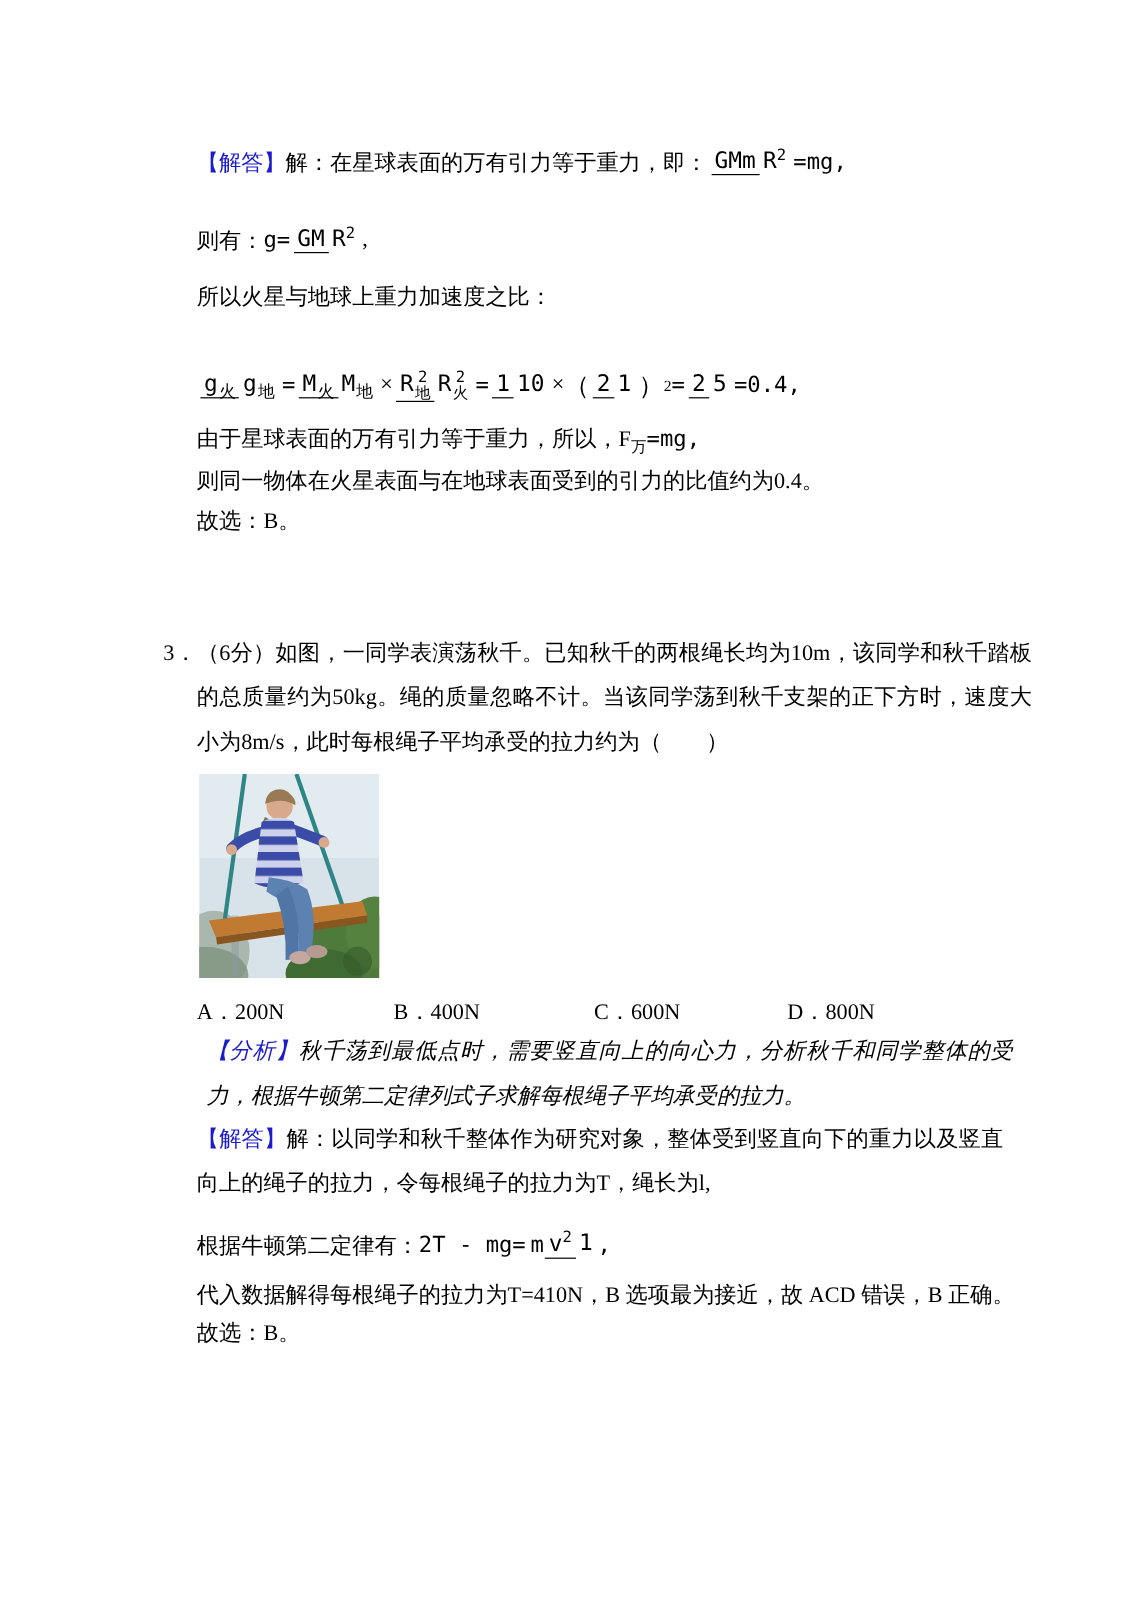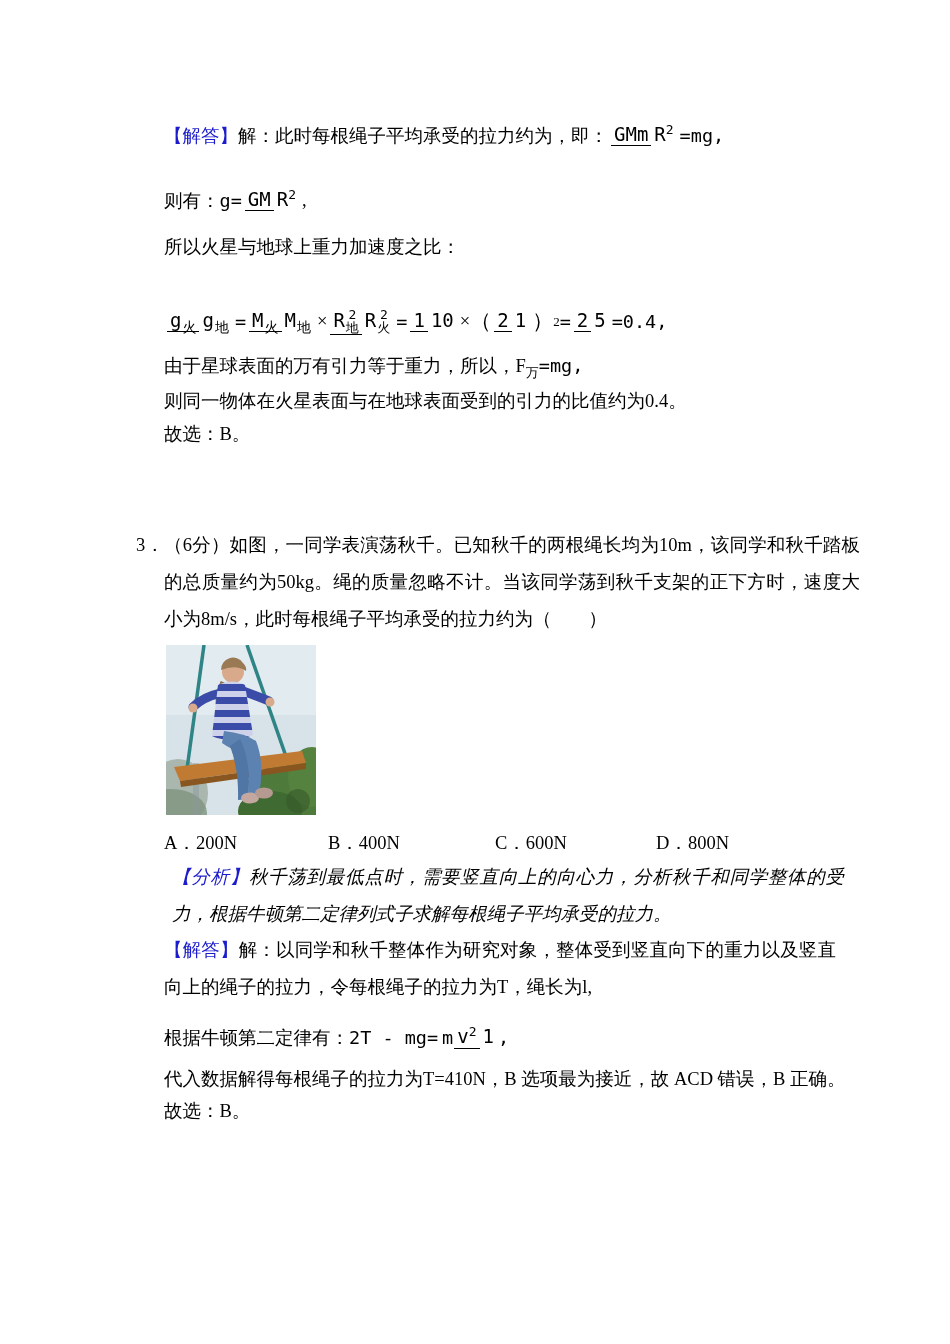--- a/index.html
+++ b/index.html
@@ -27,21 +27,21 @@
   .footer { position:absolute; top:1244px; left:0; width:950px; text-align:center;
             font-size:12px; color:#3a3a3a; }
 </style>
 </head>
 <body>
 
 <div class="page">
 
   <div class="blk frow" style="top:103px; left:164px; height:64px;">
     <span class="blue">【解答】</span>
-      <span>解：此时每根绳子平均承受的拉力约为，即：</span>
+      <span>解：在星球表面的万有引力等于重力，即：</span>
     <span class="frac">
       <span class="num">GMm</span>
       <span class="den"><span>R</span><span class="sp">2</span></span>
     </span>
     <span class="mono">=mg,</span>
   </div>
 
   <div class="blk frow" style="top:170px; left:164px; height:60px;">
     <span>则有：</span>
     <span class="mono">g=</span>

